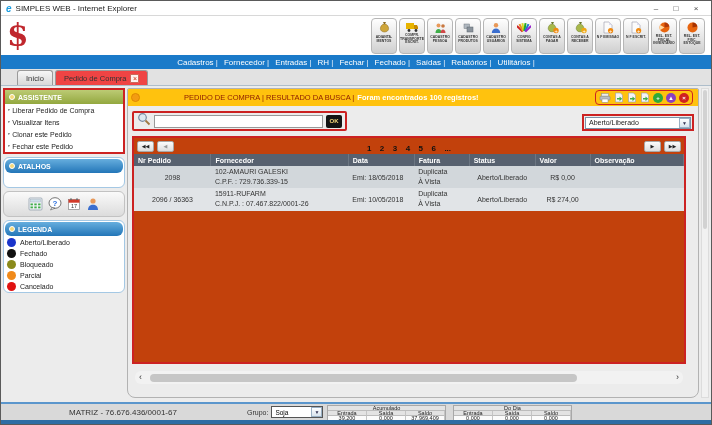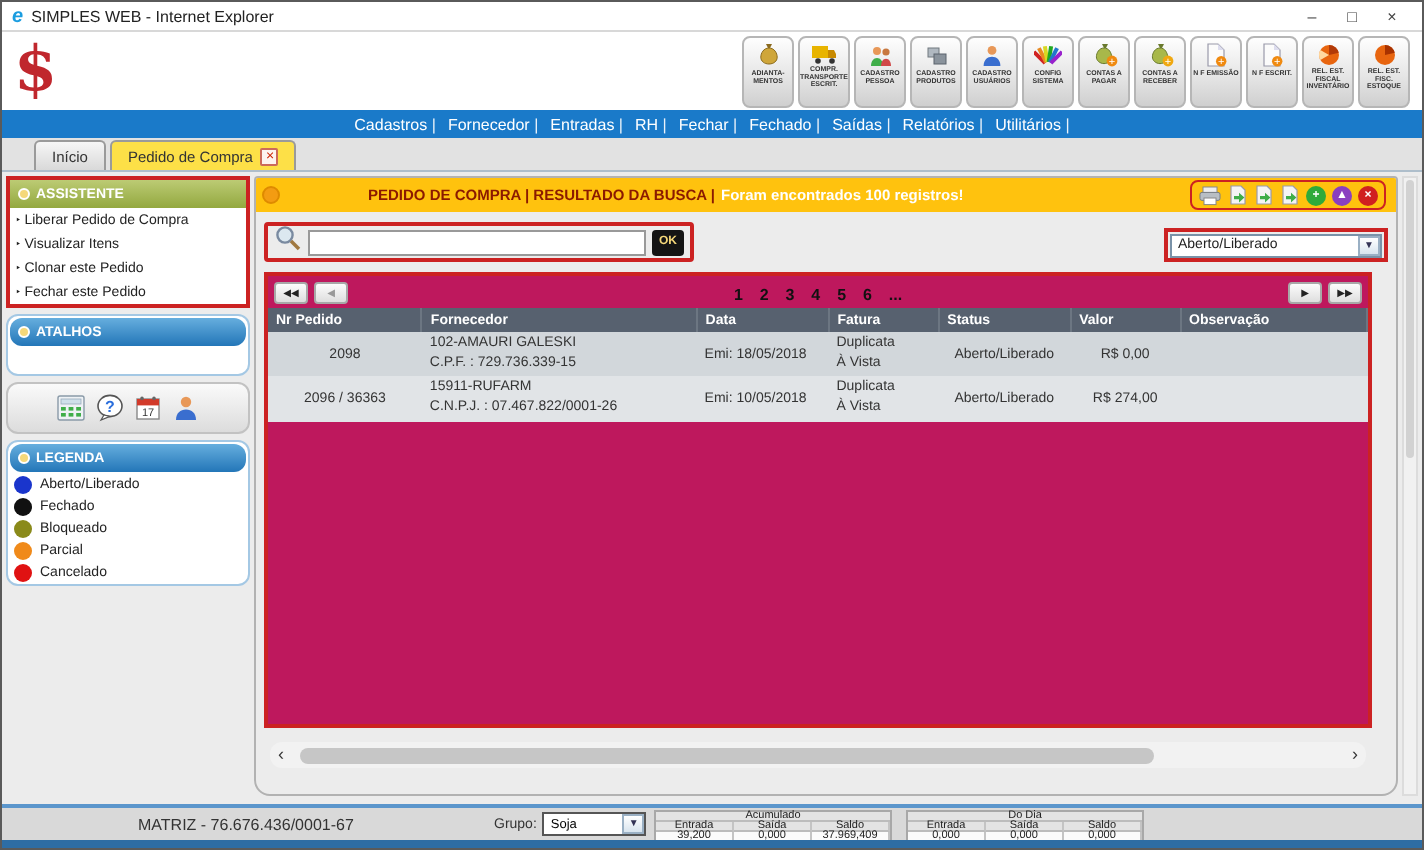--- a/index.html
+++ b/index.html
@@ -29,21 +29,21 @@
   
   .menubar { height:14px; background:#1a7ac9; display:flex; align-items:center; justify-content:center; }
   .menu-item { color:#fff; font-size:8px; font-weight:normal; padding:0 3px; cursor:pointer; white-space:nowrap; }
   .menu-item::after { content:"  |"; font-weight:normal; color:#eaf2fa; }
 
   
   .tabbar { height:17px; background:#e2e2e2; display:flex; align-items:flex-end; padding-left:16px; gap:2px; border-bottom:1px solid #aebecb; }
   .tab { height:15px; padding:0 8px; font-size:7.5px; display:flex; align-items:center; gap:4px;
          border:1px solid #9a9a9a; border-bottom:none; border-radius:3px 3px 0 0; color:#333; cursor:pointer;
          background:linear-gradient(#f6f6f6,#d9d9d9); }
-  .tab.active { background:#fde047; }
+  .tab.active { background:#ef4444; }
   .tab-close { width:9px; height:9px; border:1px solid #cc6a5a; background:#fdf3ef; color:#cc2200;
                font-size:7px; line-height:7px; text-align:center; border-radius:1px; cursor:pointer; }
 
   
   .content { position:absolute; top:85px; left:0; right:0; bottom:22px; background:#ececec; }
 
   
   .sidebar { position:absolute; left:2px; top:2px; width:122px; bottom:0; }
   .assistente { border:2px solid #cc2222; background:#fff; }
   .panel-hdr { height:14px; display:flex; align-items:center; font-size:7px; font-weight:bold; color:#fff; }
@@ -60,41 +60,41 @@
   .legend-item { display:flex; align-items:center; padding:1px 3px; }
   .legend-dot { width:9px; height:9px; border-radius:50%; margin-right:4px; flex:0 0 auto; }
   .legend-label { font-size:7px; color:#222; }
 
   
   .main { position:absolute; left:126px; top:0; right:2px; bottom:0; }
   .main-panel { position:absolute; top:2px; left:0; right:10px; bottom:4px; border:1px solid #b2b2b2;
                 border-radius:2px 2px 8px 8px; background:#ececec; overflow:hidden; }
   .yellowbar { height:17px; background:#ffc20e; display:flex; align-items:center; position:relative; }
   .ydot { width:9px; height:9px; border-radius:50%; background:#f39c12; border:1px solid #de8a00; margin:0 4px 0 3px; }
-  .ytitle { color:#8b1a00; font-weight:bold; font-size:7.5px;padding-left:40px; }
+  .ytitle { color:#8b1a00; font-weight:normal; font-size:7.5px;padding-left:40px; }
   .ysub { color:#fff; font-weight:bold; font-size:7.5px; margin-left:3px; }
   .ybar-icons { margin-left:auto; margin-right:5px; border:1px solid #cc2222; border-radius:4px;
                 padding:1px 3px; display:flex; gap:3px; align-items:center; }
   .ybar-icons > span { cursor:pointer; display:flex; }
   .circle-ic { width:10px; height:10px; border-radius:50%; color:#fff; font-size:6px; font-weight:bold;
                display:flex; align-items:center; justify-content:center; }
 
   .search-box { position:absolute; left:4px; top:22px; width:215px; height:20px; border:2px solid #cc2222;
                 border-radius:2px; display:flex; align-items:center; padding:0 3px; gap:3px; background:#ececec; }
   .search-input { flex:1; height:13px; border:1px solid #999; font-size:7px; padding:0 3px; font-family:inherit; }
   .ok-btn { width:16px; height:13px; background:#141414; color:#f5d87a; font-size:6px; font-weight:bold;
             display:flex; align-items:center; justify-content:center; border-radius:2px; cursor:pointer; }
   .filter-box { position:absolute; right:4px; top:25px; width:112px; height:17px; border:2px solid #cc2222;
                 display:flex; align-items:center; padding:1px; background:#ececec; }
   .selectbox { flex:1; height:12px; border:1px solid #7a92a8; background:#fff; display:flex; align-items:center;
                font-size:7px; padding-left:3px; color:#222; cursor:pointer; }
   .select-arrow { width:11px; height:10px; border:1px solid #9ab0c4; background:linear-gradient(#fff,#d8e4ee);
                   font-size:5px; display:flex; align-items:center; justify-content:center; margin-left:auto; color:#335; }
 
-  .table-container { position:absolute; top:47px; left:4px; right:12px; bottom:33px; border:2px solid #cc2222; background:#be185d; }
+  .table-container { position:absolute; top:47px; left:4px; right:12px; bottom:33px; border:2px solid #cc2222; background:#c2410c; }
   .pagination { height:16px; display:flex; align-items:center; padding:0 3px; }
   .pg-btn { min-width:17px; height:11px; border:1px solid #a8a8a8; border-radius:2px; font-size:5px;
             display:flex; align-items:center; justify-content:center; color:#222; cursor:pointer;
             background:linear-gradient(#fcfcfc,#dedede); margin-right:3px; }
   .pg-btn.right { margin-right:0; margin-left:3px; }
   .pg-btn.dim { color:#999; }
   .pg-pages { flex:1; text-align:center; }
   .pg-num { font-size:8px; font-weight:bold; color:#111; margin:0 2px; cursor:pointer; }
 
   table.grid { width:100%; border-collapse:collapse; table-layout:fixed; }

